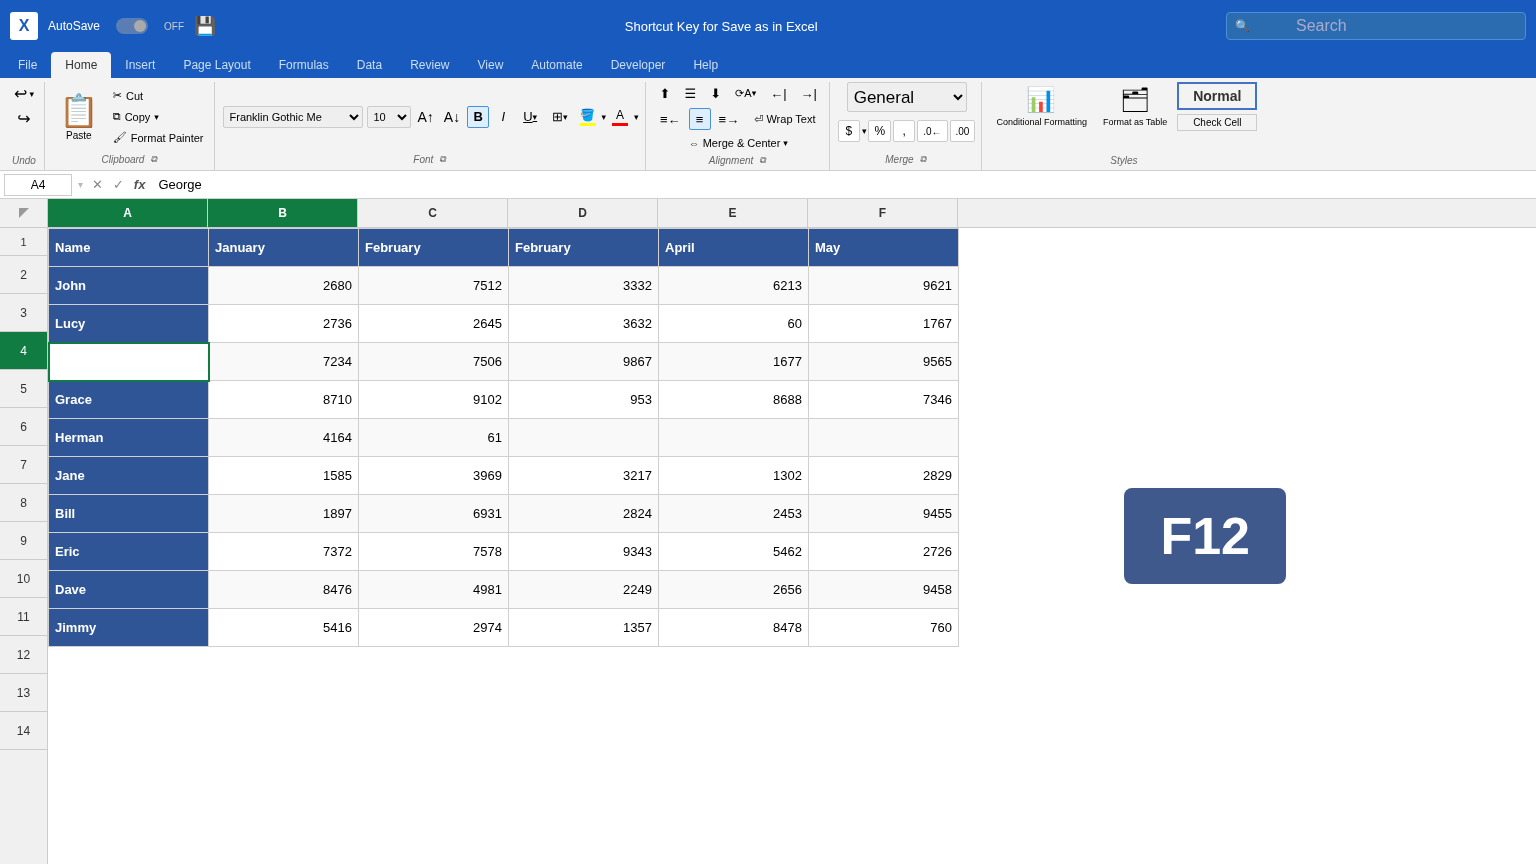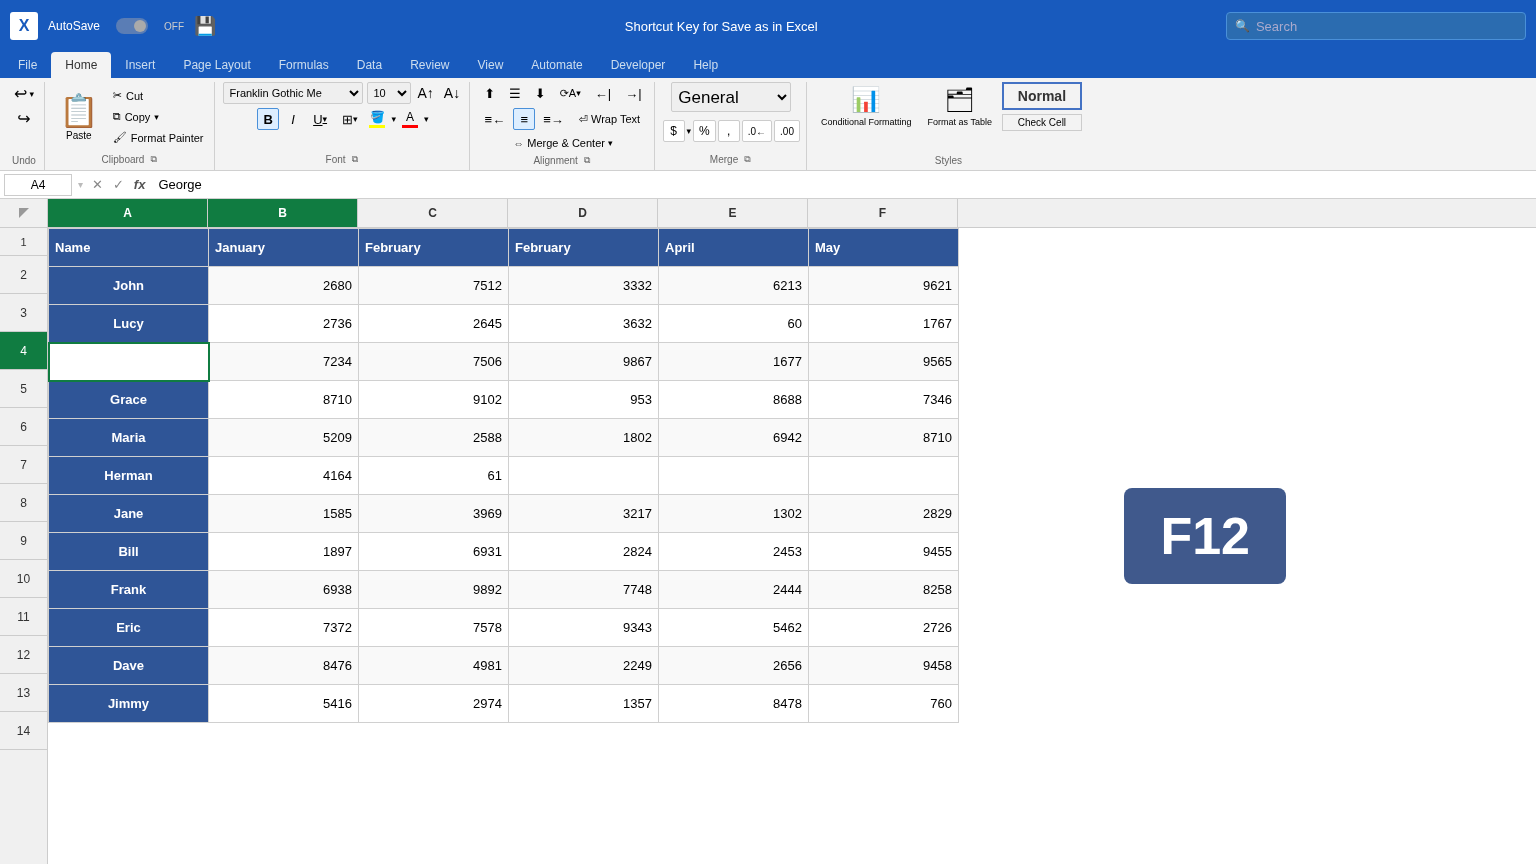--- a/index.html
+++ b/index.html
@@ -62,22 +62,23 @@
       padding: 0 8px;
       gap: 6px;
       color: #cce;
       font-size: 12px;
     }
     .title-bar-search input {
       background: transparent;
       border: none;
       outline: none;
       color: #bef264;
-      font-size: 13px;
+      font-size: 16px;
       width: 100%;
+      margin-left: 40px;
     }
     .title-bar-search input::placeholder { color: #aac; }
 
     
     .ribbon {
       background: #f3f3f3;
       border-bottom: 1px solid #d0d0d0;
     }
     .ribbon-tabs {
       display: flex;
@@ -120,20 +121,21 @@
     .ribbon-group-label {
       font-size: 10px;
       color: #666;
       text-align: center;
       margin-top: auto;
       padding-top: 2px;
       display: flex;
       align-items: center;
       justify-content: center;
       gap: 4px;
+      font-style: italic;
     }
 
     .undo-group { flex-direction: column; gap: 2px; }
     .undo-btn { font-size: 16px; cursor: pointer; padding: 2px 4px; border-radius: 3px; display: flex; align-items: center; gap: 2px; }
 
     
     .clipboard-main {
       display: flex;
       gap: 4px;
       flex: 1;
@@ -161,21 +163,21 @@
       cursor: pointer;
       padding: 2px 4px;
       border-radius: 3px;
       font-size: 11px;
       white-space: nowrap;
     }
 
     
     .font-controls {
       display: flex;
-      flex-direction: column;
+      flex-direction: row;
       gap: 4px;
     }
     .font-row1 { display: flex; gap: 4px; align-items: center; }
     .font-row2 { display: flex; gap: 3px; align-items: center; }
     select.font-select {
       height: 22px;
       border: 1px solid #ccc;
       border-radius: 2px;
       font-size: 11px;
       padding: 0 2px;
@@ -448,21 +450,21 @@
       background: #2f5597 !important;
       color: white !important;
       font-weight: bold;
       font-size: 14px;
     }
     .data-row td {
       background: #fff;
       text-align: right;
     }
     .data-row td.name-col {
-      text-align: center;
+      text-align: left;
     }
     .data-row:nth-child(even) td { background: #f9f9f9; }
 
     
     .selected-cell {
       background: #fff !important;
       outline: 2px solid #107c41;
       outline-offset: -1px;
     }
 
@@ -750,28 +752,20 @@
         </tr>
         <tr class="data-row">
           <td class="col-a name-col">Grace</td>
           <td class="col-b">8710</td>
           <td class="col-c">9102</td>
           <td class="col-d">953</td>
           <td class="col-e">8688</td>
           <td class="col-f">7346</td>
         </tr>
         <tr class="data-row">
-          <td class="col-a name-col">Maria</td>
-          <td class="col-b">5209</td>
-          <td class="col-c">2588</td>
-          <td class="col-d">1802</td>
-          <td class="col-e">6942</td>
-          <td class="col-f">8710</td>
-        </tr>
-        <tr class="data-row">
           <td class="col-a name-col">Herman</td>
           <td class="col-b">4164</td>
           <td class="col-c">61</td>
           <td class="col-d"></td>
           <td class="col-e"></td>
           <td class="col-f"></td>
         </tr>
         <tr class="data-row">
           <td class="col-a name-col">Jane</td>
           <td class="col-b">1585</td>
@@ -782,28 +776,20 @@
         </tr>
         <tr class="data-row">
           <td class="col-a name-col">Bill</td>
           <td class="col-b">1897</td>
           <td class="col-c">6931</td>
           <td class="col-d">2824</td>
           <td class="col-e">2453</td>
           <td class="col-f">9455</td>
         </tr>
         <tr class="data-row">
-          <td class="col-a name-col">Frank</td>
-          <td class="col-b">6938</td>
-          <td class="col-c">9892</td>
-          <td class="col-d">7748</td>
-          <td class="col-e">2444</td>
-          <td class="col-f">8258</td>
-        </tr>
-        <tr class="data-row">
           <td class="col-a name-col">Eric</td>
           <td class="col-b">7372</td>
           <td class="col-c">7578</td>
           <td class="col-d">9343</td>
           <td class="col-e">5462</td>
           <td class="col-f">2726</td>
         </tr>
         <tr class="data-row">
           <td class="col-a name-col">Dave</td>
           <td class="col-b">8476</td>

